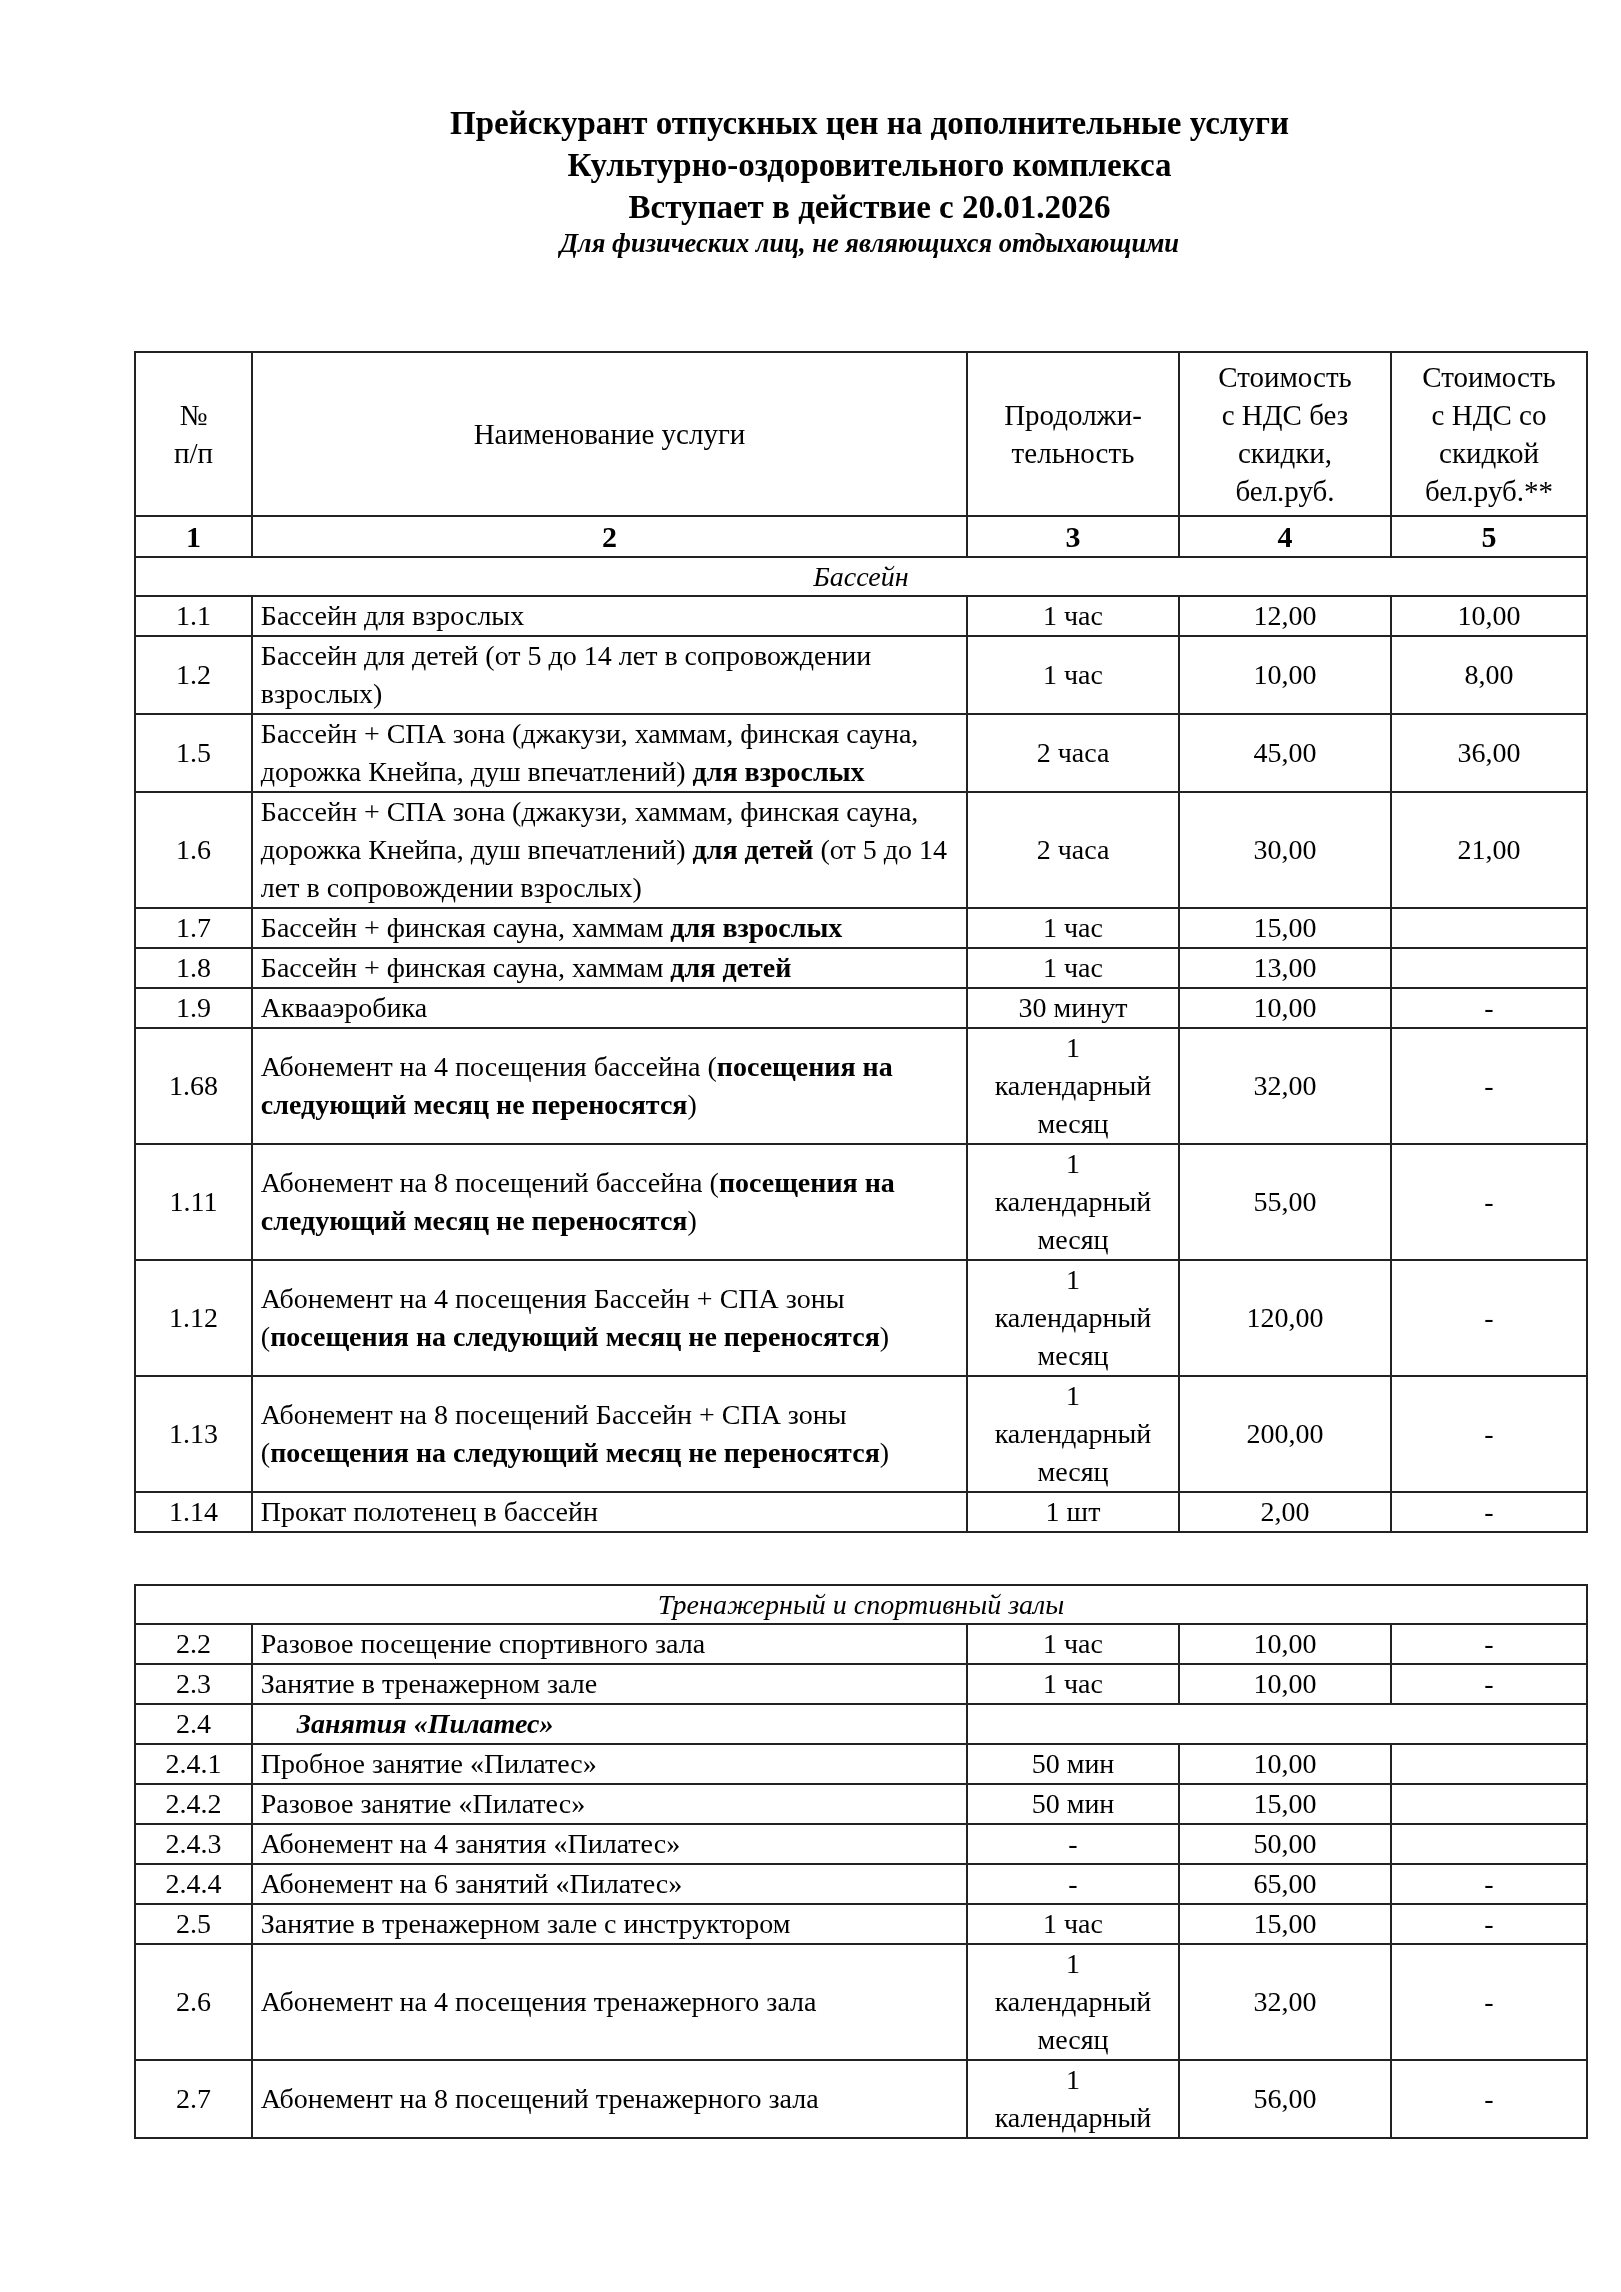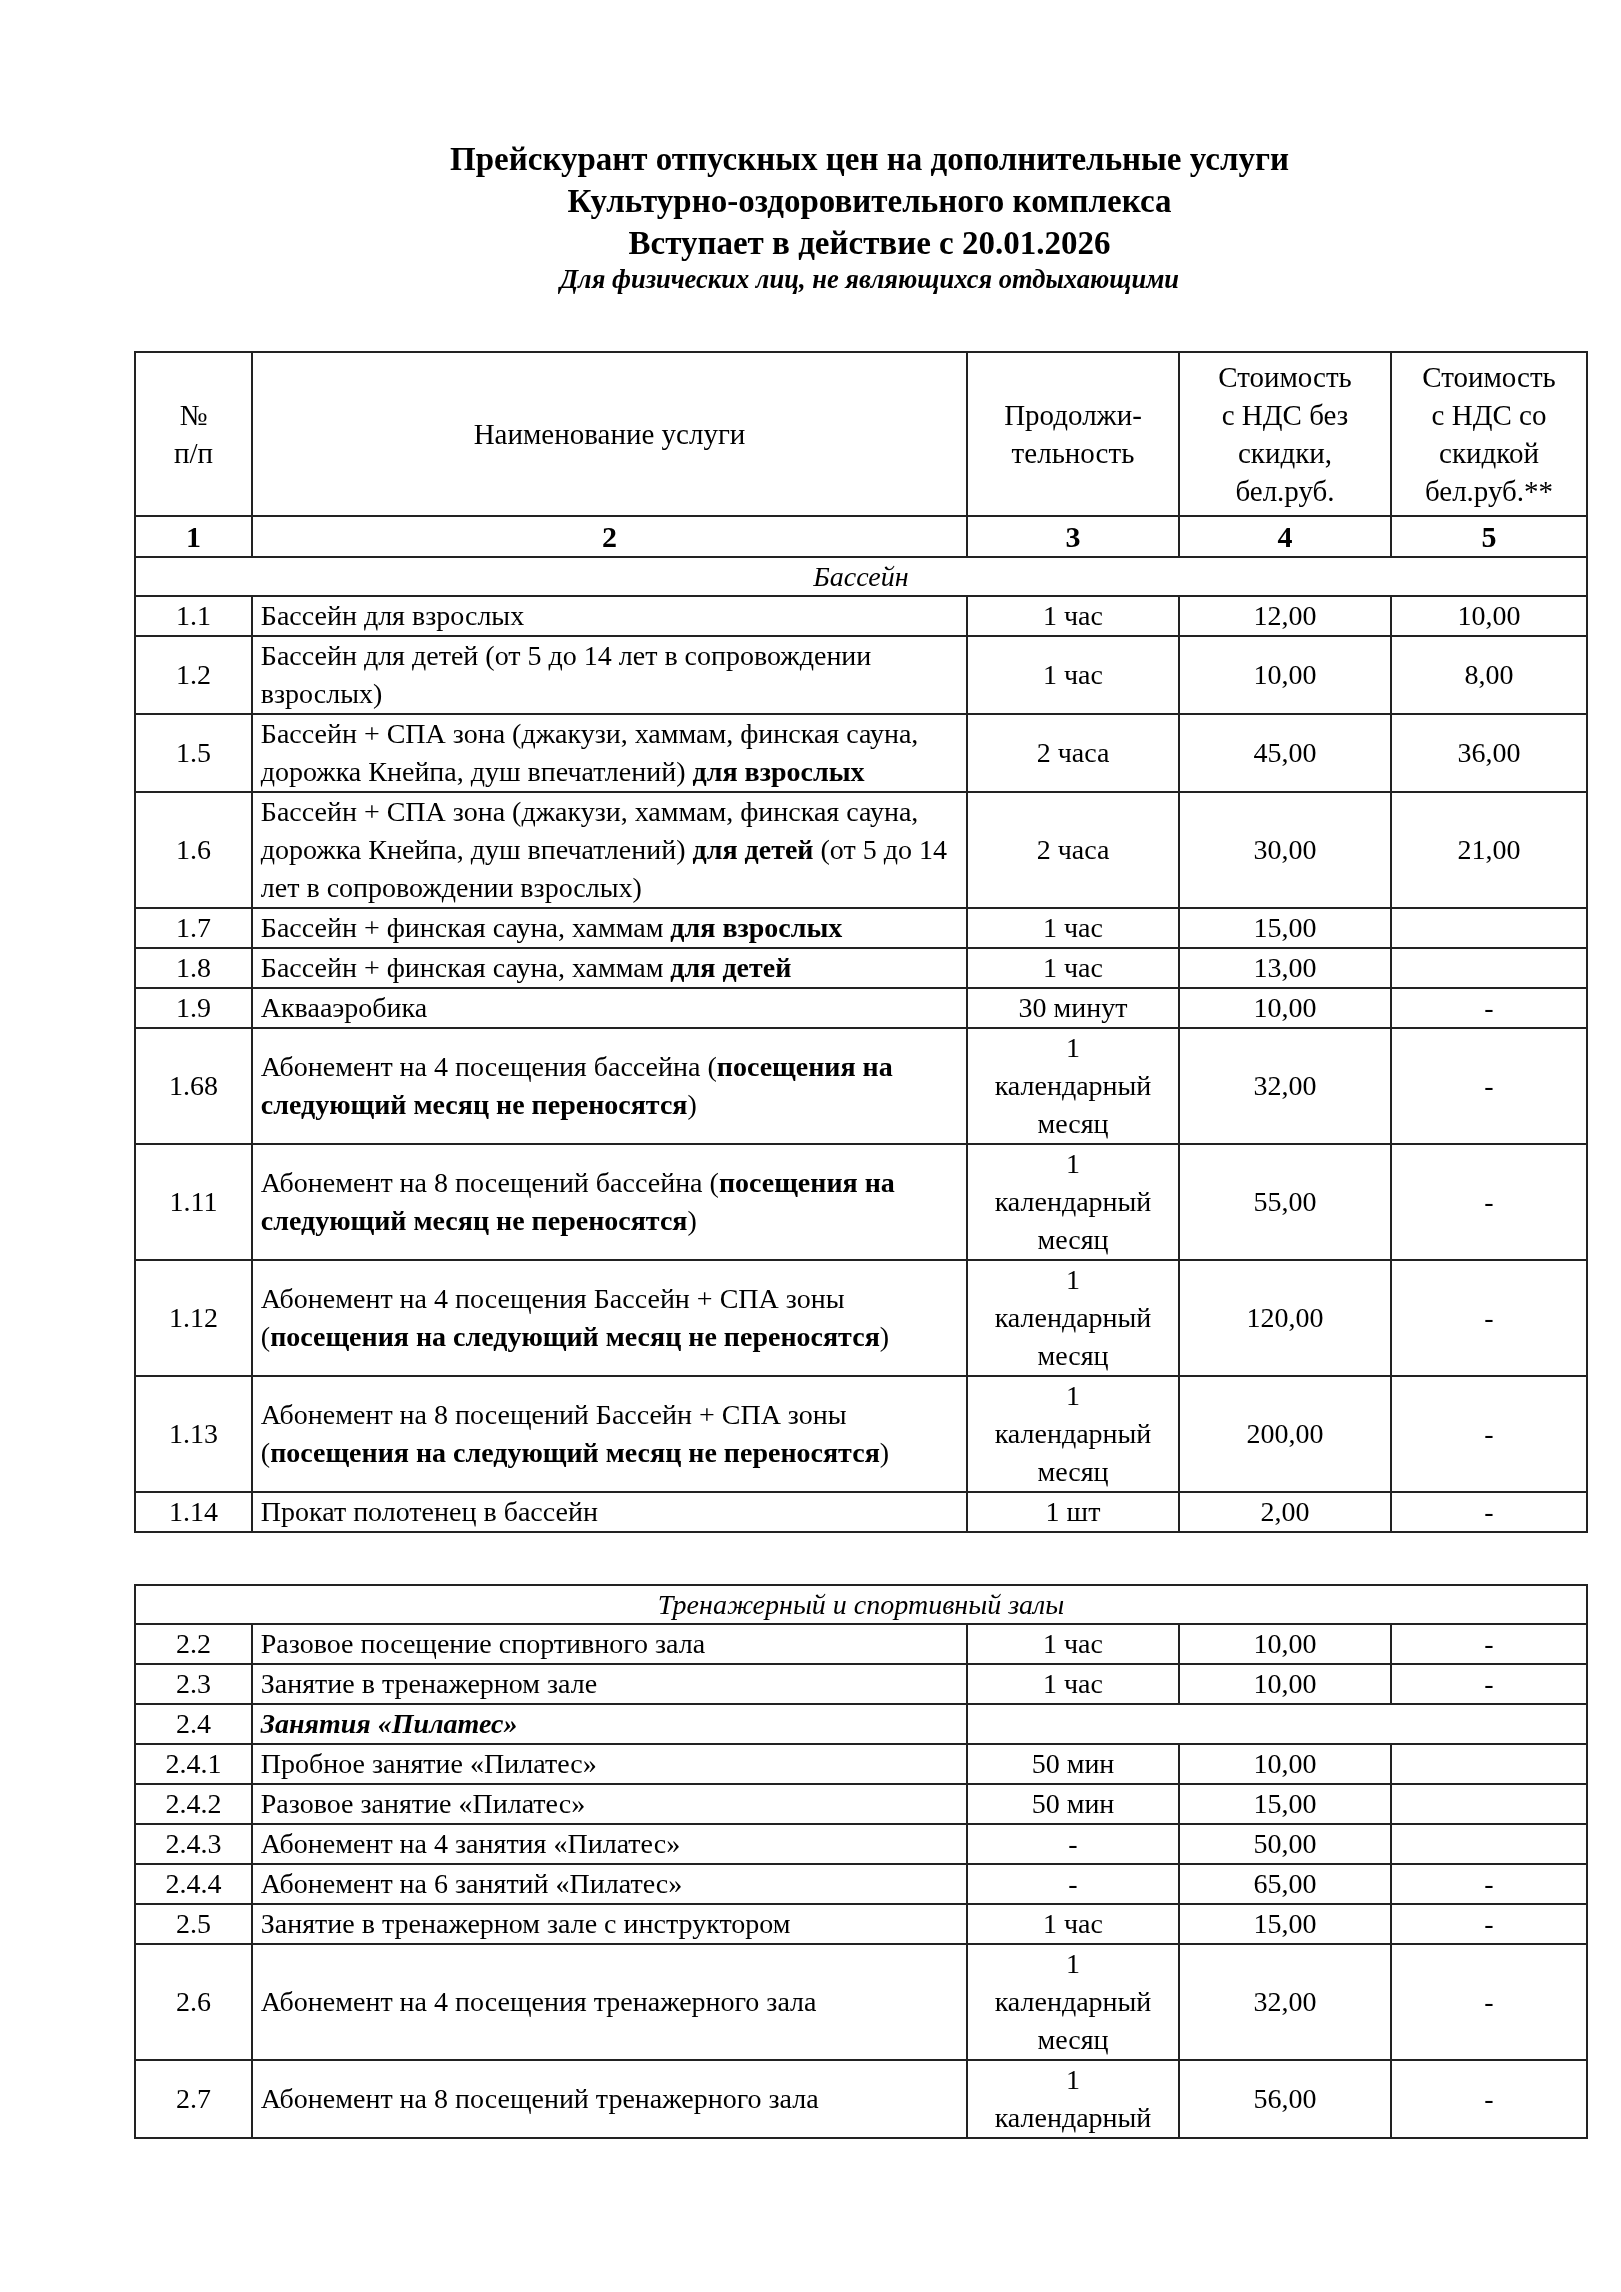--- a/index.html
+++ b/index.html
@@ -1,32 +1,32 @@
 <!DOCTYPE html>
 <html><head>
 <meta charset="utf-8">
 <style>
   html, body { margin: 0; padding: 0; background: #ffffff; }
   body {
     width: 1621px; height: 2293px; position: relative; overflow: hidden;
     font-family: "Liberation Serif", "DejaVu Serif", serif; color: #000;
   }
-  .header { position: absolute; left: 0; top: 102px; width: 1621px; text-align: center; padding-left: 118px; box-sizing: border-box; margin-top: 36px; }
+  .header { position: absolute; left: 0; top: 102px; width: 1621px; text-align: center; padding-left: 118px; box-sizing: border-box; }
   .header .t { font-weight: bold; font-size: 33px; line-height: 42px; }
   .header .s { font-weight: bold; font-style: italic; font-size: 26.5px; line-height: 31px; }
   table.price { position: absolute; left: 134px; border-collapse: collapse; table-layout: fixed; width: 1451px; font-size: 28px; }
   table.price td, table.price th { border: 2px solid #222; padding: 0 7.8px; line-height: 38px; vertical-align: middle; font-weight: normal; }
   col.c1 { width: 117px; } col.c2 { width: 715px; } col.c3 { width: 212px; } col.c4 { width: 212px; } col.c5 { width: 196px; }
   .center { text-align: center; }
   .left { text-align: left; }
   th.hdr { font-size: 29px; line-height: 39px; padding: 0 3.9px; }
   tr.nums td { font-weight: bold; text-align: center; font-size: 30px; line-height: 39px; }
   tr.section td { font-weight: normal; font-style: italic; text-align: center; line-height: 37px; }
   .b { font-weight: bold; }
-  .bi { font-weight: bold; font-style: italic; }
+  .bi { font-weight: bold; font-style: italic; margin-left: 36px; }
   #t1 { top: 351px; }
   #t2 { top: 1584px; }
 </style>
 </head>
 <body>
 
 <div class="header">
   <div class="t">Прейскурант отпускных цен на дополнительные услуги</div>
   <div class="t">Культурно-оздоровительного комплекса</div>
   <div class="t">Вступает в действие с 20.01.2026</div>

